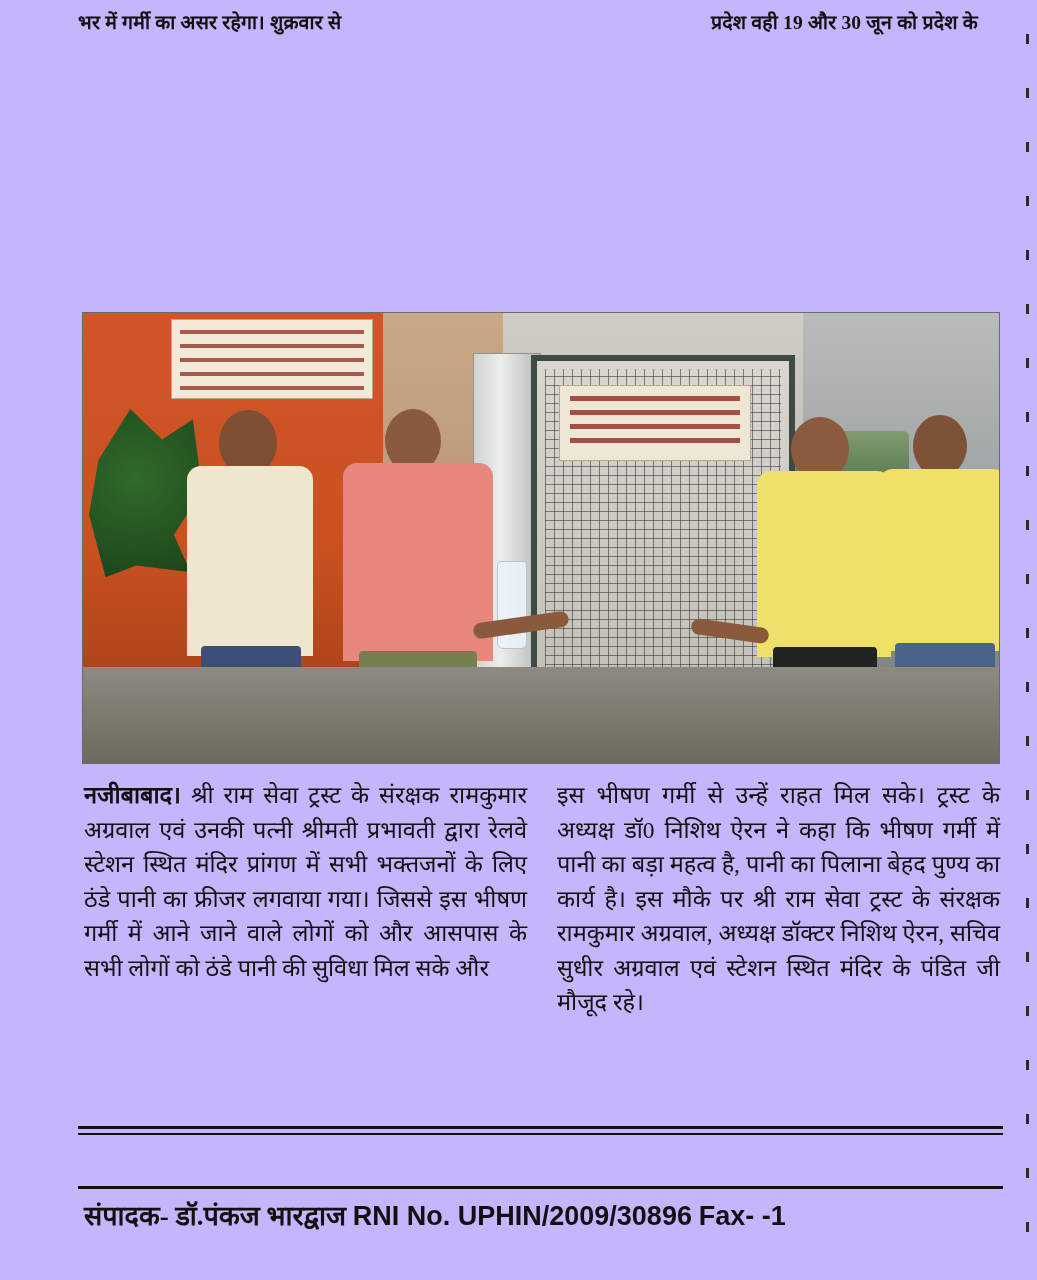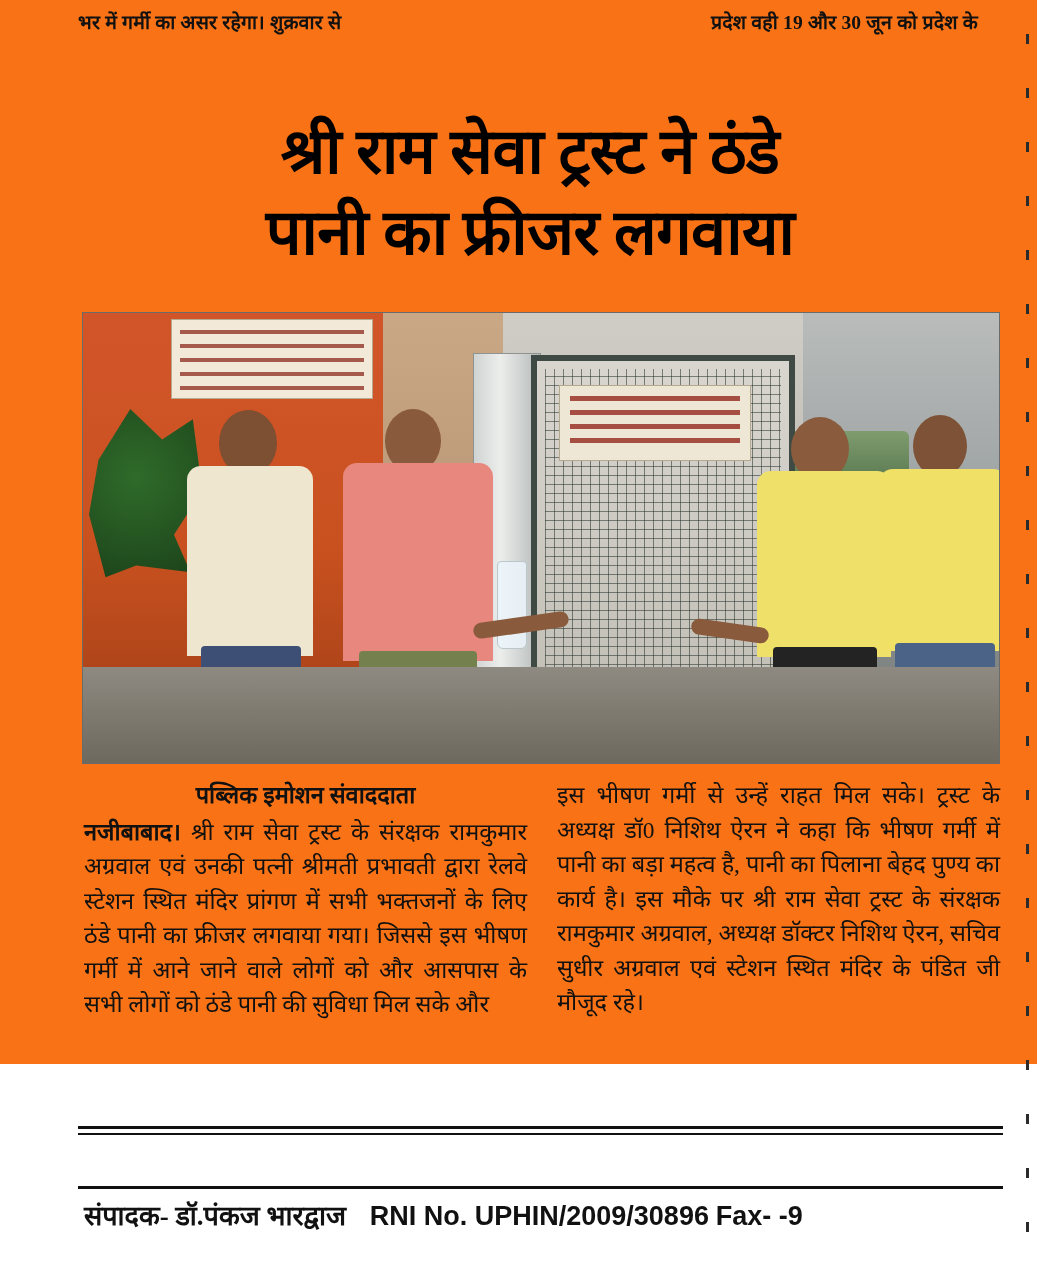--- a/index.html
+++ b/index.html
@@ -12,22 +12,22 @@
     height: 1280px;
     position: relative;
     font-family: "Liberation Serif", "DejaVu Serif", serif;
     color: #111111;
     overflow: hidden;
   }
 
   .page {
     position: relative;
     width: 1037px;
-    height: 1064px;
-    background: #f97316;
+    height: 1280px;
+    background: #c4b5fd;
   }
 
   
   .top-strip {
     position: absolute;
     top: 8px;
     left: 78px;
     width: 900px;
     display: flex;
     justify-content: space-between;
@@ -236,21 +236,21 @@
   }
   .footer {
     position: absolute;
     top: 1196px;
     left: 84px;
     width: 960px;
     font-size: 27px;
     font-weight: 700;
     white-space: nowrap;
   }
-  .footer .rni { font-family: "Liberation Sans", sans-serif; font-weight: 700; margin-left: 17px; }
+  .footer .rni { font-family: "Liberation Sans", sans-serif; font-weight: 700; }
   .footer .fax { font-family: "Liberation Sans", sans-serif; font-weight: 700; }
 </style>
 </head>
 <body>
 
 <div class="page">
 
   <div class="top-strip">
     <span class="col-a">भर में गर्मी का असर रहेगा। शुक्रवार से</span>
     <span class="col-b">प्रदेश वही 19 और 30 जून को प्रदेश के</span>
@@ -275,24 +275,20 @@
       <i style="top:844px"></i>
     <i style="top:898px"></i>
       <i style="top:952px"></i>
       <i style="top:1006px"></i>
       <i style="top:1060px"></i>
     <i style="top:1114px"></i>
       <i style="top:1168px"></i>
       <i style="top:1222px"></i>
   </div>
 
-  <h1 class="headline">
-    <span class="l1">श्री राम सेवा ट्रस्ट ने ठंडे</span>
-    <span class="l2">पानी का फ्रीजर लगवाया</span>
-  </h1>
 
   <div class="photo">
     <div class="ph-wall"></div>
     <div class="ph-wall2"></div>
     <div class="ph-mid"></div>
     <div class="ph-right"></div>
 
     <div class="poster">
       <div class="pl" style="top:10px"></div>
       <div class="pl" style="top:24px"></div>
@@ -340,34 +336,33 @@
       <div class="p-head"></div>
       <div class="p-body"></div>
       <div class="p-legs"></div>
     </div>
 
     <div class="ph-ground"></div>
   </div>
 
   <div class="cols">
     <div class="col">
-      <span class="byline">पब्लिक इमोशन संवाददाता</span>
       <span class="dateline">नजीबाबाद।</span>
       <span>श्री राम सेवा ट्रस्ट के संरक्षक रामकुमार अग्रवाल एवं उनकी पत्नी श्रीमती प्रभावती द्वारा रेलवे स्टेशन स्थित मंदिर प्रांगण में सभी भक्तजनों के लिए ठंडे पानी का फ्रीजर लगवाया गया। जिससे इस भीषण गर्मी में आने जाने वाले लोगों को और आसपास के सभी लोगों को ठंडे पानी की सुविधा मिल सके और</span>
     </div>
     <div class="col">
       <span>इस भीषण गर्मी से उन्हें राहत मिल सके। ट्रस्ट के अध्यक्ष डॉ0 निशिथ ऐरन ने कहा कि भीषण गर्मी में पानी का बड़ा महत्व है, पानी का पिलाना बेहद पुण्य का कार्य है। इस मौके पर श्री राम सेवा ट्रस्ट के संरक्षक रामकुमार अग्रवाल, अध्यक्ष डॉक्टर निशिथ ऐरन, सचिव सुधीर अग्रवाल एवं स्टेशन स्थित मंदिर के पंडित जी मौजूद रहे।</span>
     </div>
   </div>
 
   <div class="rule r1"></div>
   <div class="rule r2"></div>
 
 
   <div class="rule r3"></div>
 
   <div class="footer">
     <span>संपादक- डॉ.पंकज भारद्वाज</span>
     <span class="rni">RNI No. UPHIN/2009/30896</span>
-    <span class="fax">Fax- -9</span>
+    <span class="fax">Fax- -1</span>
   </div>
 
 </div>
 
 </body></html>

